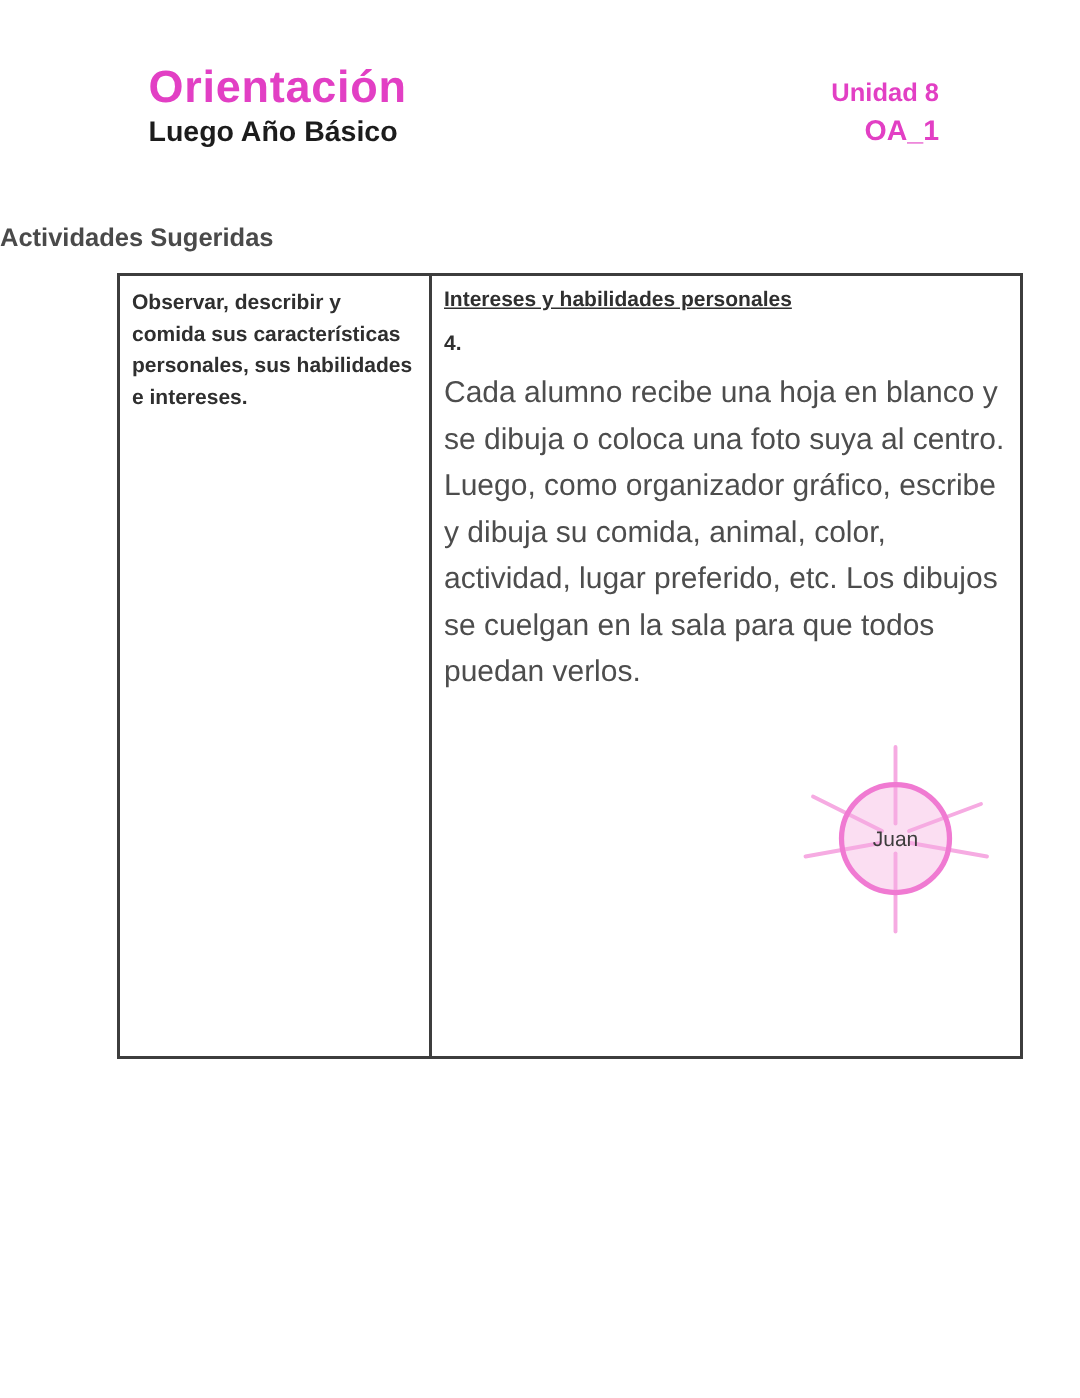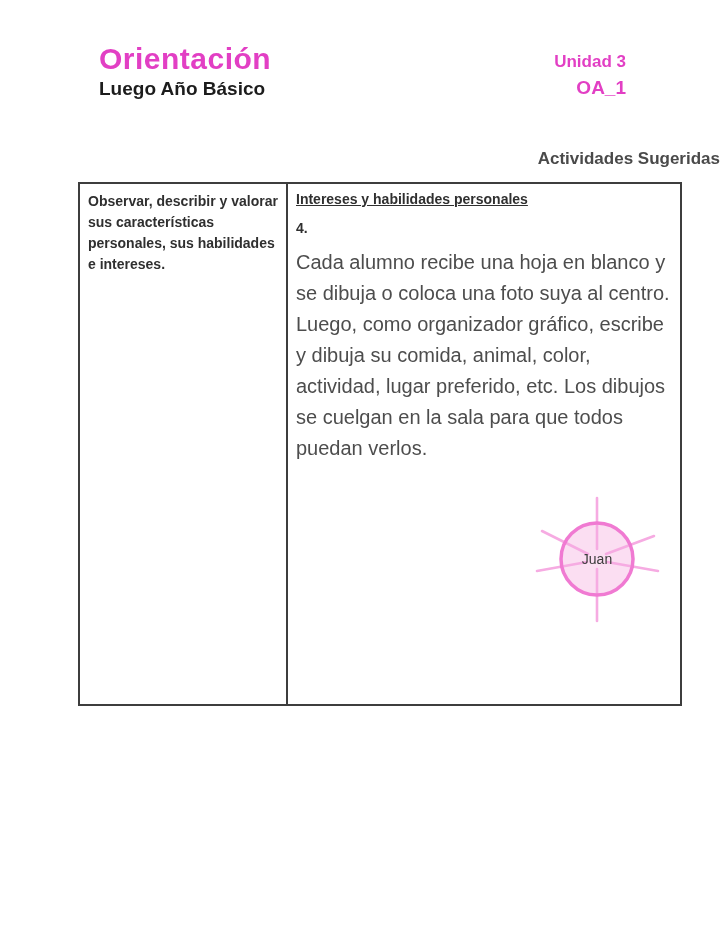--- a/index.html
+++ b/index.html
@@ -14,21 +14,21 @@
   
   .hdr-left{position:absolute;left:99px;top:42px;}
   .subject{font-size:30px;font-weight:bold;color:#e23fc4;letter-spacing:0.5px;line-height:1.1;}
   .grade{font-size:19px;font-weight:bold;color:#1c1c1c;margin-top:3px;}
   .hdr-right{position:absolute;right:94px;top:52px;text-align:right;}
   .unit{font-size:17px;font-weight:bold;color:#e23fc4;line-height:1.2;}
   .oa{font-size:19px;font-weight:bold;color:#e23fc4;margin-top:5px;}
   
   .page-title{
     position:absolute;top:149px;left:0;width:100%;
-    text-align:right;font-size:17px;font-weight:bold;color:#4a4a4a;
+    text-align:left;font-size:17px;font-weight:bold;color:#4a4a4a;
   }
   
   table.activity-table{
     position:absolute;left:78px;top:182px;
     width:566px;border-collapse:collapse;table-layout:fixed;
   }
   table.activity-table td{
     border:2px solid #3d3d3d;
     vertical-align:top;
     padding:5px 8px;
@@ -51,31 +51,31 @@
 <body>
 
 <div class="page">
 
   <div class="hdr-left">
     <div class="subject">Orientación</div>
     <div class="grade">Luego Año Básico</div>
   </div>
 
   <div class="hdr-right">
-    <div class="unit">Unidad 3</div>
+    <div class="unit">Unidad 8</div>
     <div class="oa">OA_1</div>
   </div>
 
   <div class="page-title">Actividades Sugeridas</div>
 
   <table class="activity-table">
     <tbody>
       <tr class="body-row">
         <td class="col-obj">
-          <div class="objective-text">Observar, describir y valorar sus características personales, sus habilidades e intereses.</div>
+          <div class="objective-text">Observar, describir y comida sus características personales, sus habilidades e intereses.</div>
         </td>
         <td class="col-desc">
           <div class="activity-title">Intereses y habilidades personales</div>
           <div class="activity-number">4.</div>
           <div class="activity-desc">Cada alumno recibe una hoja en blanco y se dibuja o coloca una foto suya al centro. Luego, como organizador gráfico, escribe y dibuja su comida, animal, color, actividad, lugar preferido, etc. Los dibujos se cuelgan en la sala para que todos puedan verlos.</div>
 
           <div class="sun-wrap">
             <svg width="150" height="142" viewBox="0 0 150 142">
 
               <circle cx="75" cy="69" r="36" fill="#fbdef2" stroke="none"></circle>

